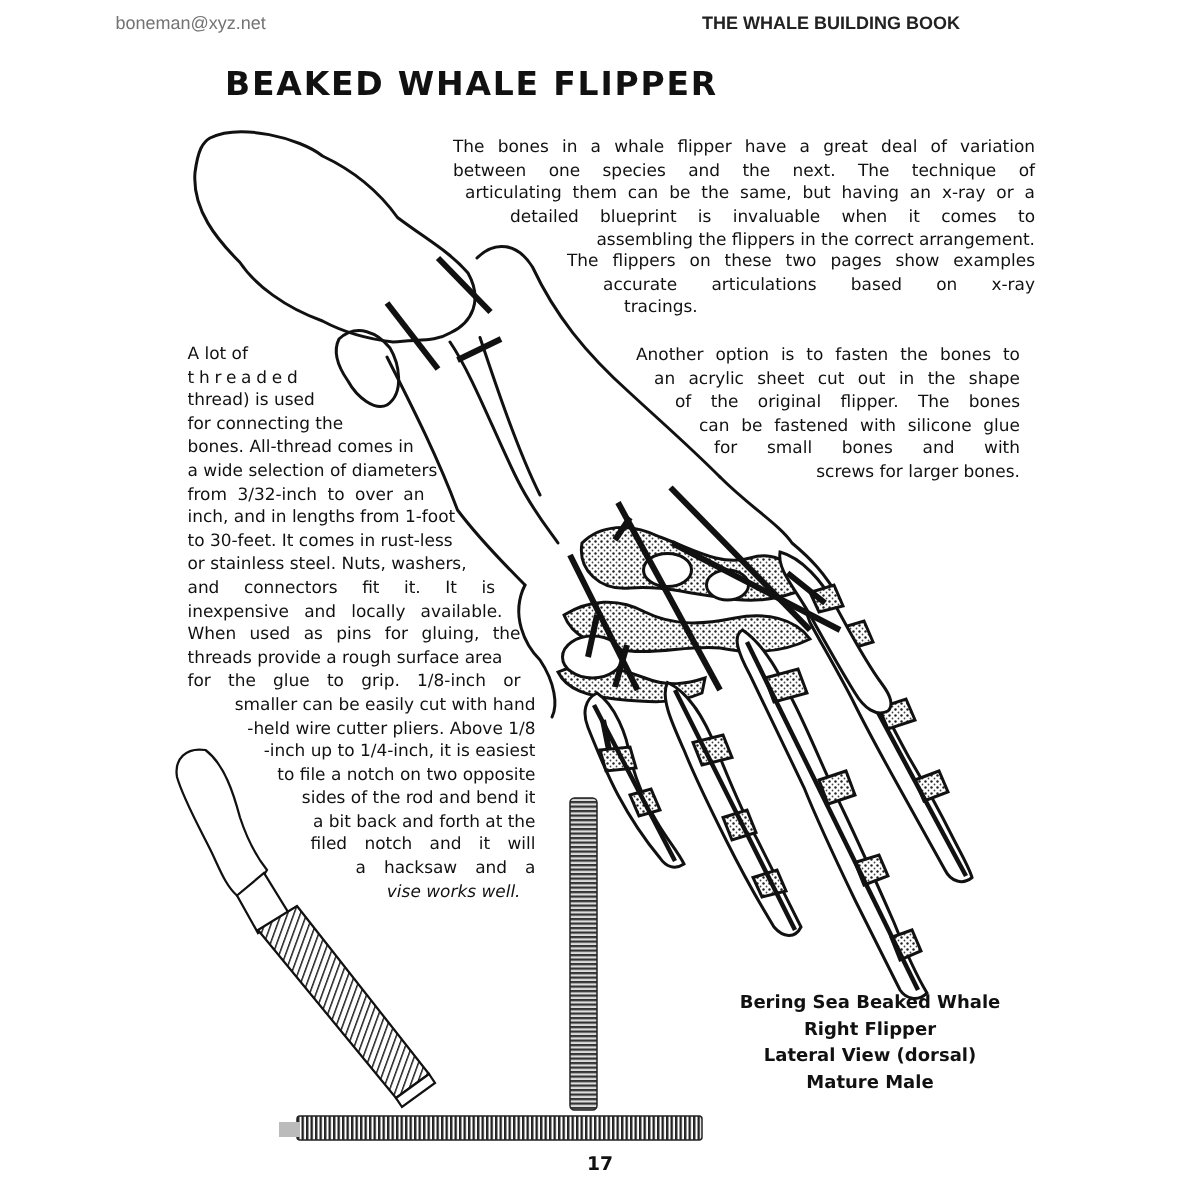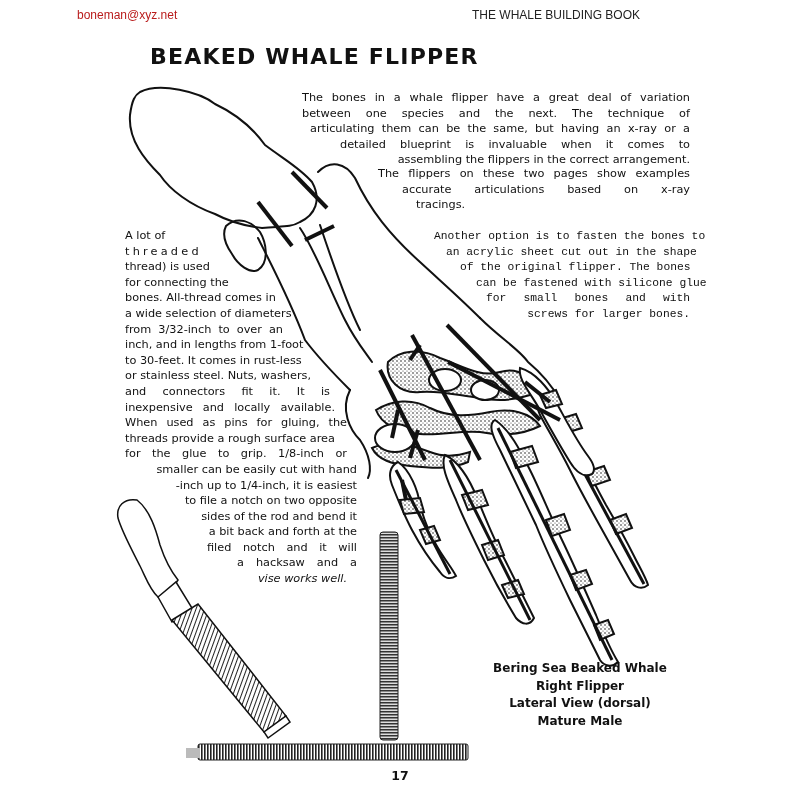--- a/index.html
+++ b/index.html
@@ -1,20 +1,20 @@
 <!DOCTYPE html>
 <html><head>
 <meta charset="utf-8">
 <style>
   html, body { margin:0; padding:0; background:#ffffff; }
   body { width:800px; height:800px; position:relative; overflow:hidden;
          font-family:"DejaVu Sans", sans-serif; color:#111; }
   .abs { position:absolute; }
-  .header-left { left:77px; top:8px; font-size:12px; font-family:"Liberation Sans", sans-serif; color:#b91c1c; }
-  .header-right { left:337px; top:8px; width:303px; text-align:right; font-size:12px; font-family:"Liberation Sans", sans-serif; color:#222; }
+  .header-left { left:77px; top:8px; font-size:12px; font-family:"Liberation Sans", sans-serif; color:#737373; }
+  .header-right { left:337px; top:8px; width:303px; text-align:right; font-size:12px; font-family:"Liberation Sans", sans-serif; color:#222;font-weight:bold; }
   .title { left:150px; top:44px; width:500px; text-align:left; font-size:22px; font-weight:bold; letter-spacing:1.2px; color:#111; }
   .para { font-size:11.3px; line-height:15.6px; color:#111; }
   .para div { white-space:nowrap; }
   .j { text-align:justify; text-align-last:justify; }
   .r { text-align:right; }
   .caption { left:430px; top:660px; width:300px; text-align:center; font-weight:bold; font-size:12px; line-height:17.5px; color:#111; }
   .caption div { white-space:nowrap; }
   .page-num { left:370px; top:768px; width:60px; text-align:center; font-weight:bold; font-size:12.5px; }
   svg { position:absolute; left:0; top:0; }
 </style>
@@ -141,21 +141,21 @@
   <div class="j" style="margin-left:38px">detailed blueprint is invaluable when it comes to</div>
   <div class="r">assembling the flippers in the correct arrangement.</div>
 </div>
 
 <div class="abs para" style="left:378px; top:166px; width:312px;">
   <div class="j">The flippers on these two pages show examples</div>
   <div class="j" style="margin-left:24px">accurate articulations based on x-ray</div>
   <div style="margin-left:38px">tracings.</div>
 </div>
 
-<div class="abs para" style="left:434px; top:229px; width:256px;font-family:Liberation Mono, monospace;">
+<div class="abs para" style="left:424px; top:229px; width:256px;">
   <div class="j">Another option is to fasten the bones to</div>
   <div class="j" style="margin-left:12px">an acrylic sheet cut out in the shape</div>
   <div class="j" style="margin-left:26px">of the original flipper. The bones</div>
   <div class="j" style="margin-left:42px">can be fastened with silicone glue</div>
   <div class="j" style="margin-left:52px">for small bones and with</div>
   <div class="r">screws for larger bones.</div>
 </div>
 
 <div class="abs para" style="left:125px; top:228px; width:265px;">
   <div style="width:62px;">A lot of</div>
@@ -167,20 +167,21 @@
   <div class="j" style="width:158px; white-space:normal;">from 3/32-inch to over an</div>
   <div>inch, and in lengths from 1-foot</div>
   <div>to 30-feet. It comes in rust-less</div>
   <div>or stainless steel. Nuts, washers,</div>
   <div class="j" style="width:205px; white-space:normal;">and connectors fit it. It is</div>
   <div class="j" style="width:210px; white-space:normal;">inexpensive and locally available.</div>
   <div class="j" style="width:222px; white-space:normal;">When used as pins for gluing, the</div>
   <div>threads provide a rough surface area</div>
   <div class="j" style="width:222px; white-space:normal;">for the glue to grip. 1/8-inch or</div>
   <div class="r" style="width:232px;">smaller can be easily cut with hand</div>
+  <div class="r" style="width:232px;">-held wire cutter pliers. Above 1/8</div>
   <div class="r" style="width:232px;">-inch up to 1/4-inch, it is easiest</div>
   <div class="r" style="width:232px;">to file a notch on two opposite</div>
   <div class="r" style="width:232px;">sides of the rod and bend it</div>
   <div class="r" style="width:232px;">a bit back and forth at the</div>
   <div class="j" style="width:150px; margin-left:82px; white-space:normal;">filed notch and it will</div>
   <div class="j" style="width:120px; margin-left:112px; white-space:normal;">a hacksaw and a</div>
   <div class="r" style="width:222px;font-style:italic;">vise works well.</div>
 </div>
 
 <div class="abs caption">

